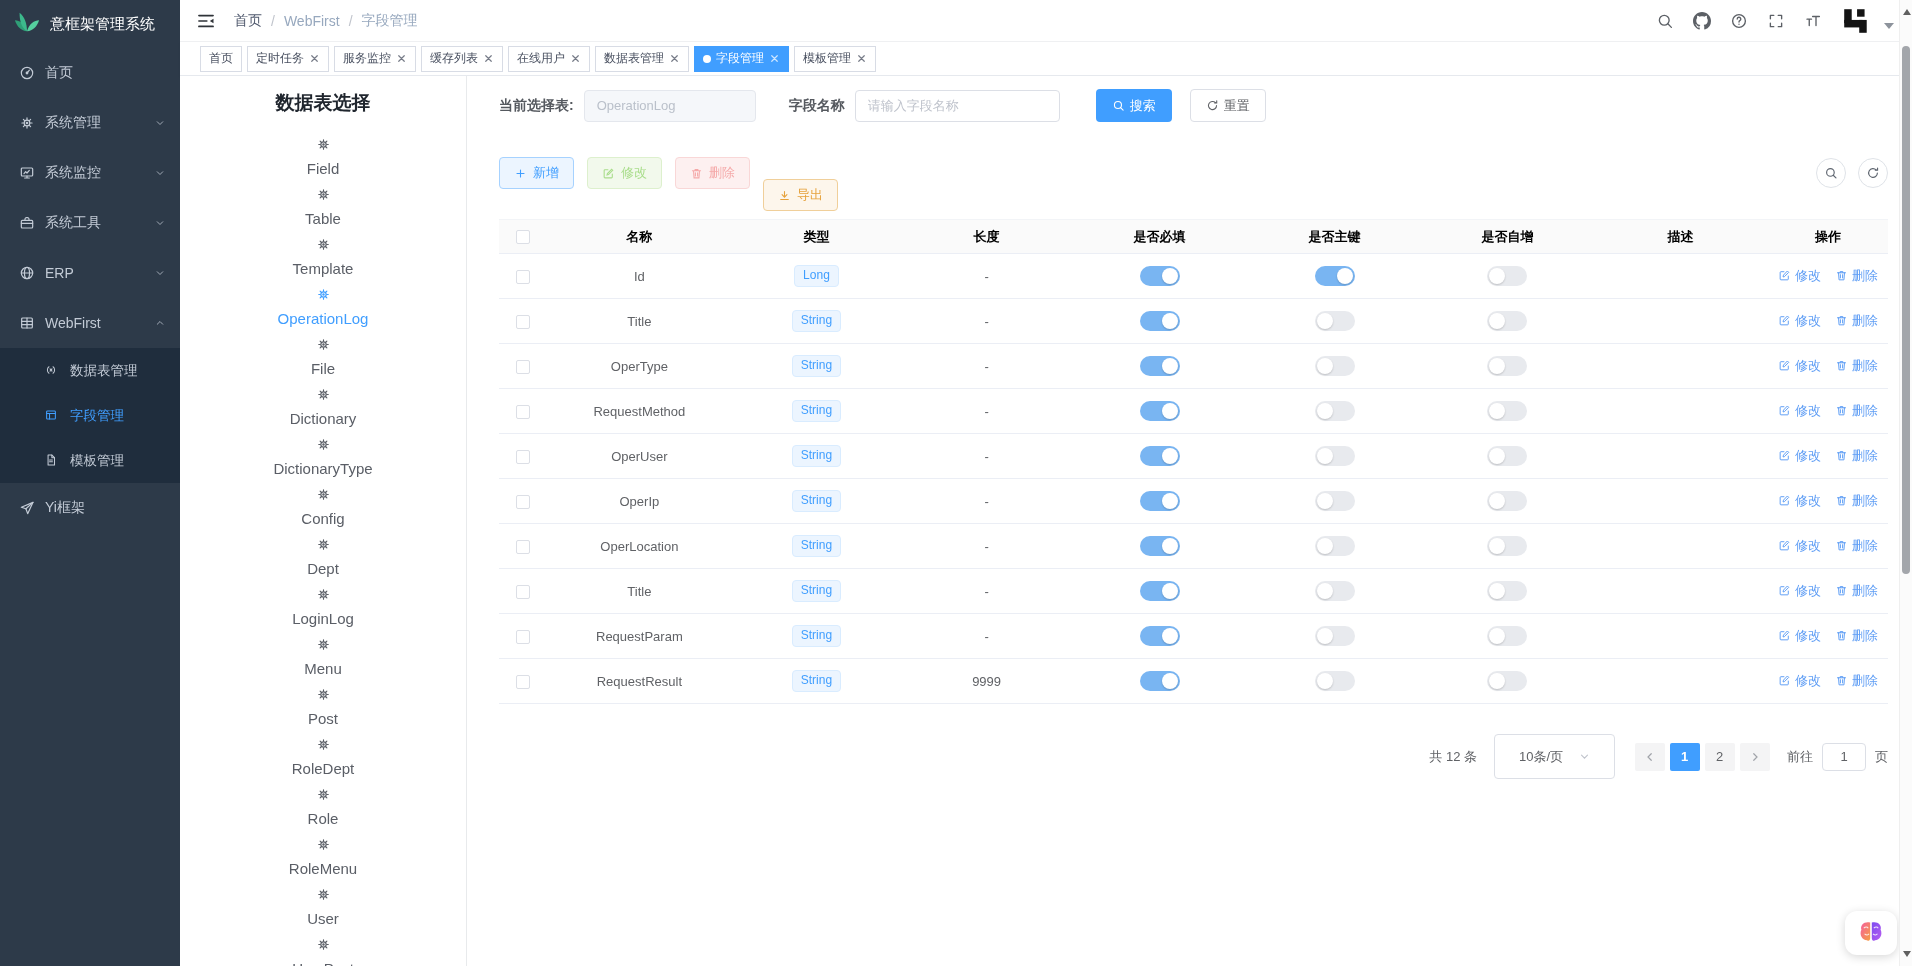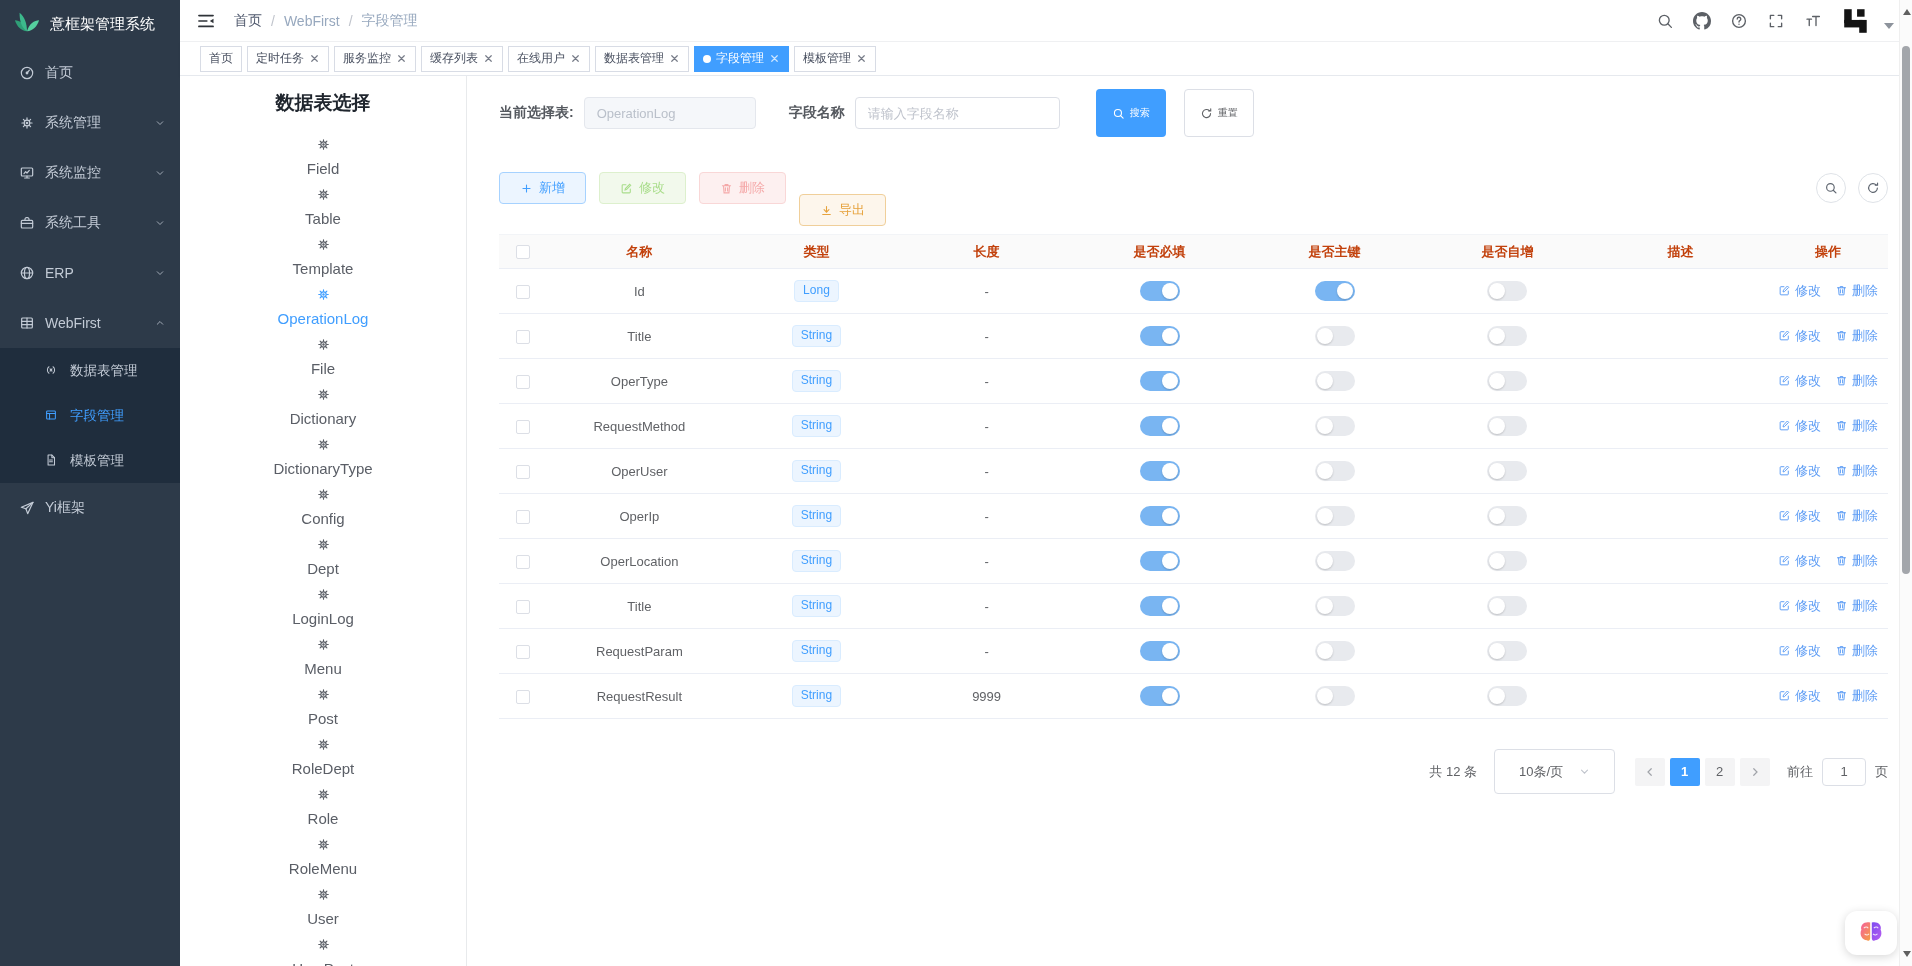--- a/index.html
+++ b/index.html
@@ -70,41 +70,41 @@
   .work{flex:1;padding:13px 24px 0 32px;min-width:0;position:relative;}
 
   .filter-row{display:flex;align-items:center;margin-bottom:13px;}
   .f-label{font-size:14px;color:#55595f;font-weight:600;margin-right:10px;white-space:nowrap;}
   .input{height:32px;border:1px solid #dcdfe6;border-radius:4px;padding:0 12px;font-size:13px;
     color:#606266;outline:none;background:#fff;}
   .input::placeholder{color:#bfc3cc;}
   .input.disabled{background:#f5f7fa;color:#bac0ca;border-color:#e4e7ed;}
   .in-table{width:172px;margin-right:33px;}
   .in-field{width:205px;margin-right:36px;}
-  .btn{height:48px;border-radius:4px;font-size:10px;display:inline-flex;align-items:center;gap:5px;
+  .btn{height:33px;border-radius:4px;font-size:13px;display:inline-flex;align-items:center;gap:5px;
     padding:0 15px;border:1px solid transparent;cursor:pointer;white-space:nowrap;}
   .btn svg{width:13px;height:13px;}
   .btn.primary{background:var(--accent);color:#fff;margin-right:18px;}
   .btn.plain{background:#fff;border-color:#dcdfe6;color:#606266;}
 
   .toolbar{display:flex;align-items:center;margin-bottom:8px;}
-  .tb-btn{height:32px;border-radius:4px;font-size:13px;padding:0 20px;display:inline-flex;
+  .tb-btn{height:32px;border-radius:4px;font-size:13px;padding:0 14px;display:inline-flex;
     align-items:center;gap:6px;margin-right:13px;border:1px solid transparent;cursor:pointer;white-space:nowrap;}
   .tb-btn svg{width:13px;height:13px;}
   .tb-btn.add{color:var(--accent);background:#ecf5ff;border-color:#a6d2ff;}
   .tb-btn.edit{color:var(--disabled-green);background:#f2f9ec;border-color:#ddf0cd;}
   .tb-btn.del{color:var(--disabled-red);background:#fdf0f0;border-color:#f9d7d7;}
   .tb-btn.exp{color:var(--export-orange);background:#fdf6ec;border-color:#f0cf9a;margin-top:44px;}
   .tool-right{margin-left:auto;display:flex;align-items:center;}
   .circle-btn{width:30px;height:30px;border-radius:50%;border:1px solid #dfe3e8;background:#fff;
     display:inline-flex;align-items:center;justify-content:center;color:#5f6670;margin-left:12px;cursor:pointer;}
   .circle-btn svg{width:14px;height:14px;}
 
   table{width:100%;border-collapse:collapse;table-layout:fixed;font-size:13px;color:#606266;text-align:center;}
-  thead th{height:34px;background:#fafafa;color:#c2410c;font-weight:600;font-size:13px;
+  thead th{height:34px;background:#fafafa;color:#000000;font-weight:600;font-size:13px;
     border-bottom:1px solid #ebeef5;border-top:1px solid #f2f4f7;}
   tbody td{height:45px;border-bottom:1px solid #ebeef5;overflow:hidden;white-space:nowrap;}
   .checkbox{display:inline-block;width:14px;height:14px;border:1px solid #dcdfe6;border-radius:2px;
     background:#fff;cursor:pointer;vertical-align:middle;}
   .badge{display:inline-block;padding:3px 8px;font-size:12px;color:var(--accent);
     background:var(--accent-bg);border:1px solid #d9ecff;border-radius:4px;line-height:1.1;}
   .switch{display:inline-block;width:40px;height:20px;border-radius:10px;background:var(--toggle-off);
     position:relative;cursor:pointer;vertical-align:middle;}
   .switch .knob{position:absolute;top:2px;left:2px;width:16px;height:16px;border-radius:50%;
     background:#fff;box-shadow:0 1px 2px rgba(0,0,0,.18);}

